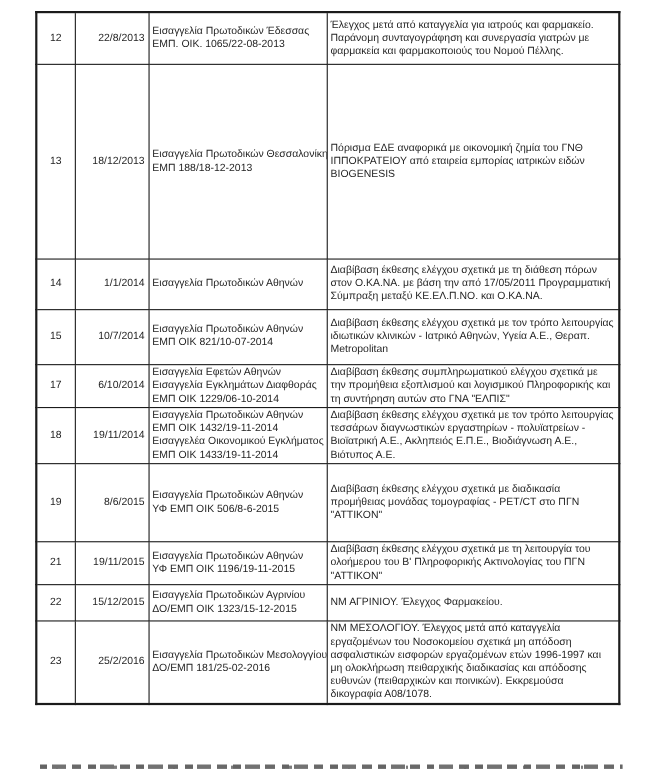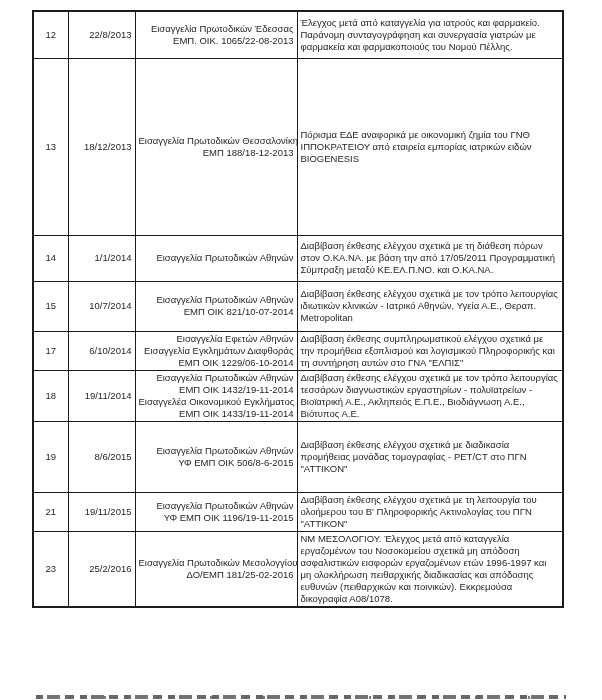--- a/index.html
+++ b/index.html
@@ -22,21 +22,21 @@
     line-height:12px;
   }
   .doc-table td{
     border:1px solid #1b1b1b;
     vertical-align:middle;
     padding:1px 3px;
     overflow:hidden;
   }
   .c-num{width:35px;text-align:center;}
   .c-date{width:67px;text-align:right;white-space:nowrap;}
-  .c-auth{width:162px;text-align:right;}
+  .c-auth{width:162px;text-align:left;}
   .c-subj{width:266px;text-align:left;padding:1px 2px 1px 3px;}
   .auth-line{white-space:nowrap;}
   
   tbody tr:nth-child(1){height:47px;}
   tbody tr:nth-child(2){height:177px;}
   tbody tr:nth-child(3){height:46px;}
   tbody tr:nth-child(4){height:50px;}
   tbody tr:nth-child(5){height:35px;}
   tbody tr:nth-child(6){height:45px;}
   tbody tr:nth-child(7){height:71px;}
@@ -139,20 +139,29 @@
       <tr>
     <td class="c-num">21</td>
     <td class="c-date">19/11/2015</td>
     <td class="c-auth">
           <div class="auth-line">Εισαγγελία Πρωτοδικών Αθηνών</div>
           <div class="auth-line">ΥΦ ΕΜΠ ΟΙΚ 1196/19-11-2015</div>
         </td>
     <td class="c-subj">Διαβίβαση έκθεσης ελέγχου σχετικά με τη λειτουργία του ολοήμερου του Β' Πληροφορικής Ακτινολογίας του ΠΓΝ "ΑΤΤΙΚΟΝ"</td>
   </tr>
       <tr>
+    <td class="c-num">22</td>
+    <td class="c-date">15/12/2015</td>
+    <td class="c-auth">
+          <div class="auth-line">Εισαγγελία Πρωτοδικών Αγρινίου</div>
+          <div class="auth-line">ΔΟ/ΕΜΠ ΟΙΚ 1323/15-12-2015</div>
+        </td>
+    <td class="c-subj">ΝΜ ΑΓΡΙΝΙΟΥ. Έλεγχος Φαρμακείου.</td>
+  </tr>
+      <tr>
     <td class="c-num">23</td>
     <td class="c-date">25/2/2016</td>
     <td class="c-auth">
           <div class="auth-line">Εισαγγελία Πρωτοδικών Μεσολογγίου</div>
           <div class="auth-line">ΔΟ/ΕΜΠ 181/25-02-2016</div>
         </td>
     <td class="c-subj">ΝΜ ΜΕΣΟΛΟΓΙΟΥ. Έλεγχος μετά από καταγγελία εργαζομένων του Νοσοκομείου σχετικά μη απόδοση ασφαλιστικών εισφορών εργαζομένων ετών 1996-1997 και μη ολοκλήρωση πειθαρχικής διαδικασίας και απόδοσης ευθυνών (πειθαρχικών και ποινικών). Εκκρεμούσα δικογραφία Α08/1078.</td>
   </tr>
     </tbody>
 </table>

